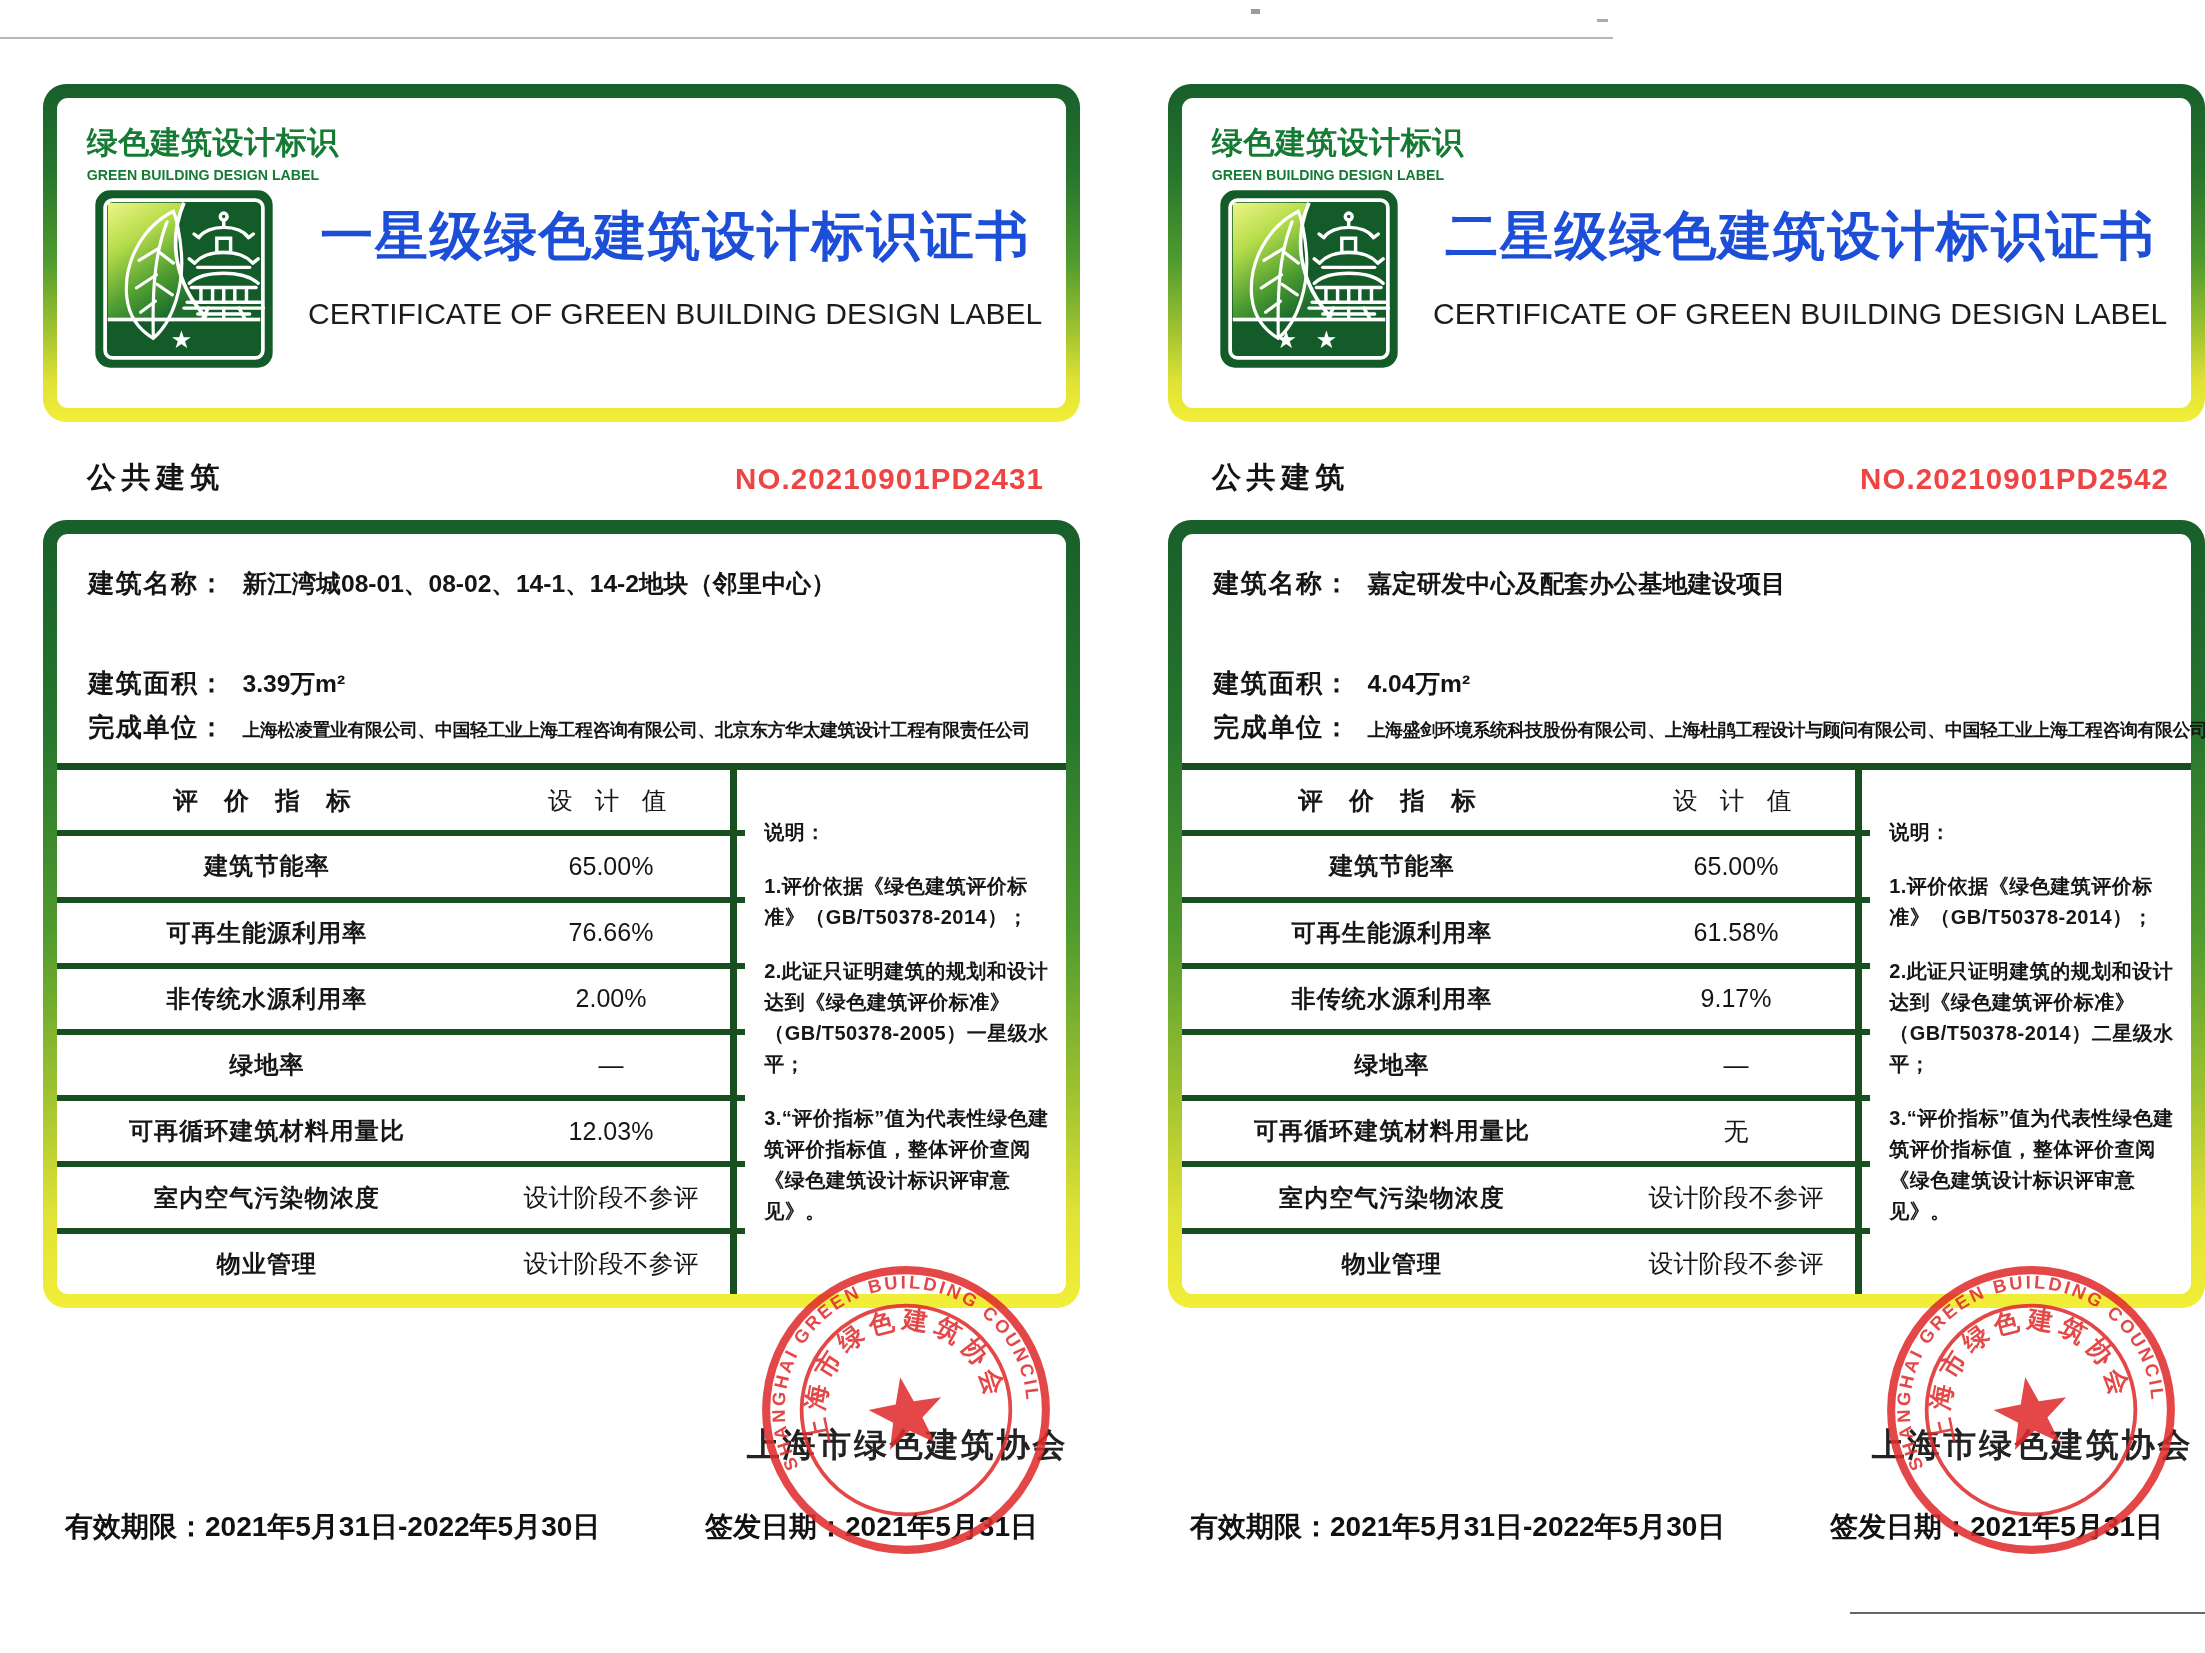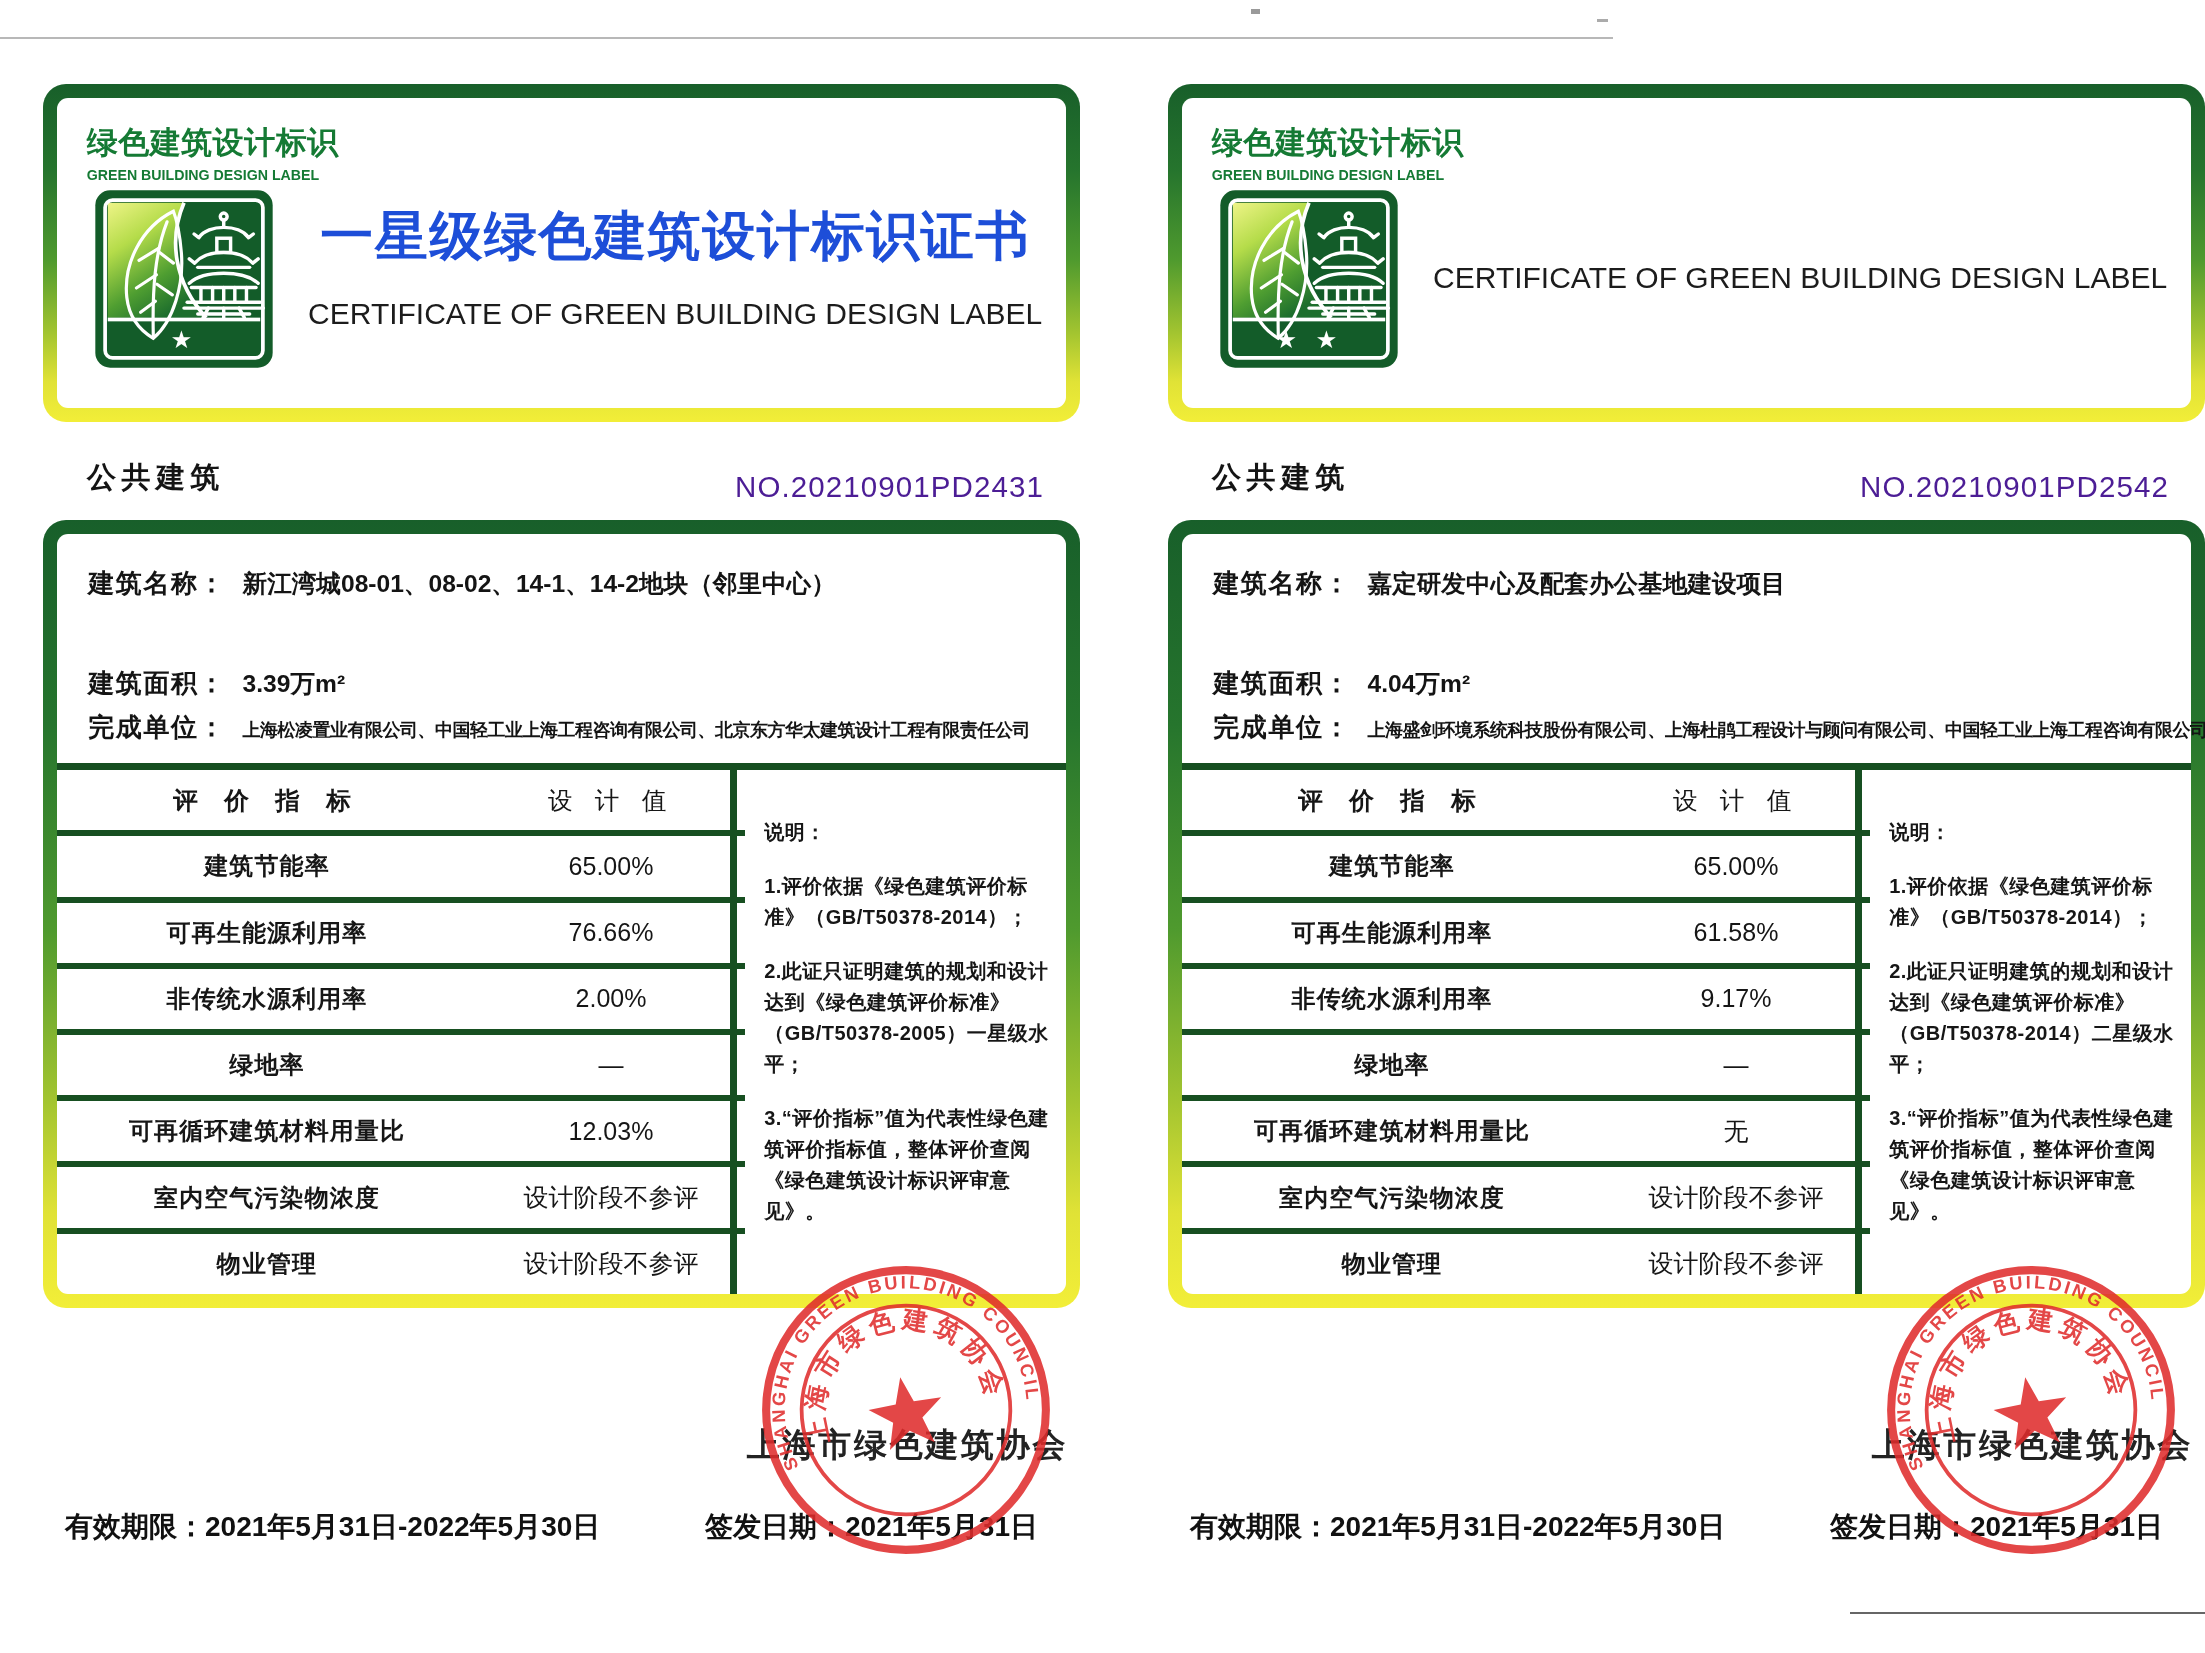--- a/index.html
+++ b/index.html
@@ -34,21 +34,21 @@
 
   
   .titles { position:absolute; left:236px; right:8.8px; top:0; bottom:0;
             display:flex; flex-direction:column; align-items:center; justify-content:center; padding-top:25px; }
   .title-cn { font-size:53px; font-weight:700; color:#1d4ed8; letter-spacing:1.6px; white-space:nowrap; }
   .title-en { font-size:30px; font-weight:400; color:#1c1c1c; margin-top:24px; white-space:nowrap; }
 
   
   .type-row { position:absolute; top:458px; left:44px; right:36px; height:36px; }
   .btype { position:absolute; left:0; top:0; font-size:29px; font-weight:700; letter-spacing:5.5px; color:#141414; }
-  .certno { position:absolute; right:0; top:12px; font-size:29.5px; font-weight:400; letter-spacing:1.1px; color:#4c1d95; }
+  .certno { position:absolute; right:0; top:4px; font-size:29.5px; font-weight:700; letter-spacing:1.1px; color:#ef4444; }
 
   
   .frow { position:absolute; left:31px; right:11px; white-space:nowrap; }
   .f0 { top:32px; } .f1 { top:108px;margin-top:24px; } .f2 { top:176px; }
   .flabel { font-size:26px; font-weight:700; letter-spacing:1.6px; margin-right:16.4px; color:#141414; }
   .fvalue { font-size:24.6px; font-weight:700; color:#141414; }
   .f2 .fvalue { font-size:18px; letter-spacing:-0.5px; }
 
   
   .hdiv { position:absolute; top:229px; left:0; right:0; height:7.1px; background:#174f21; }
@@ -270,20 +270,21 @@
             <path d="M 170,225 L 320,225"></path>
             <path d="M 216,225 L 206,243 M 245,225 L 245,243 M 274,225 L 284,243"></path>
             <path d="M 196,236 L 294,236"></path>
           </g>
           <rect x="26" y="243" width="288" height="7" fill="#fff"></rect>
           <text class="stars-text" x="170" y="300" text-anchor="middle" fill="#ffffff" font-size="46" letter-spacing="10">★ ★</text>
           <rect x="21" y="21" width="298" height="298" rx="14" fill="none" stroke="#fff" stroke-width="7"></rect>
         </svg>
       </div>
       <div class="titles">
+        <div class="title-cn">二星级绿色建筑设计标识证书</div>
         <div class="title-en">CERTIFICATE OF GREEN BUILDING DESIGN LABEL</div>
       </div>
     </div>
   </div>
 
   <div class="type-row">
     <span class="btype">公共建筑</span>
     <span class="certno">NO.20210901PD2542</span>
   </div>
 

